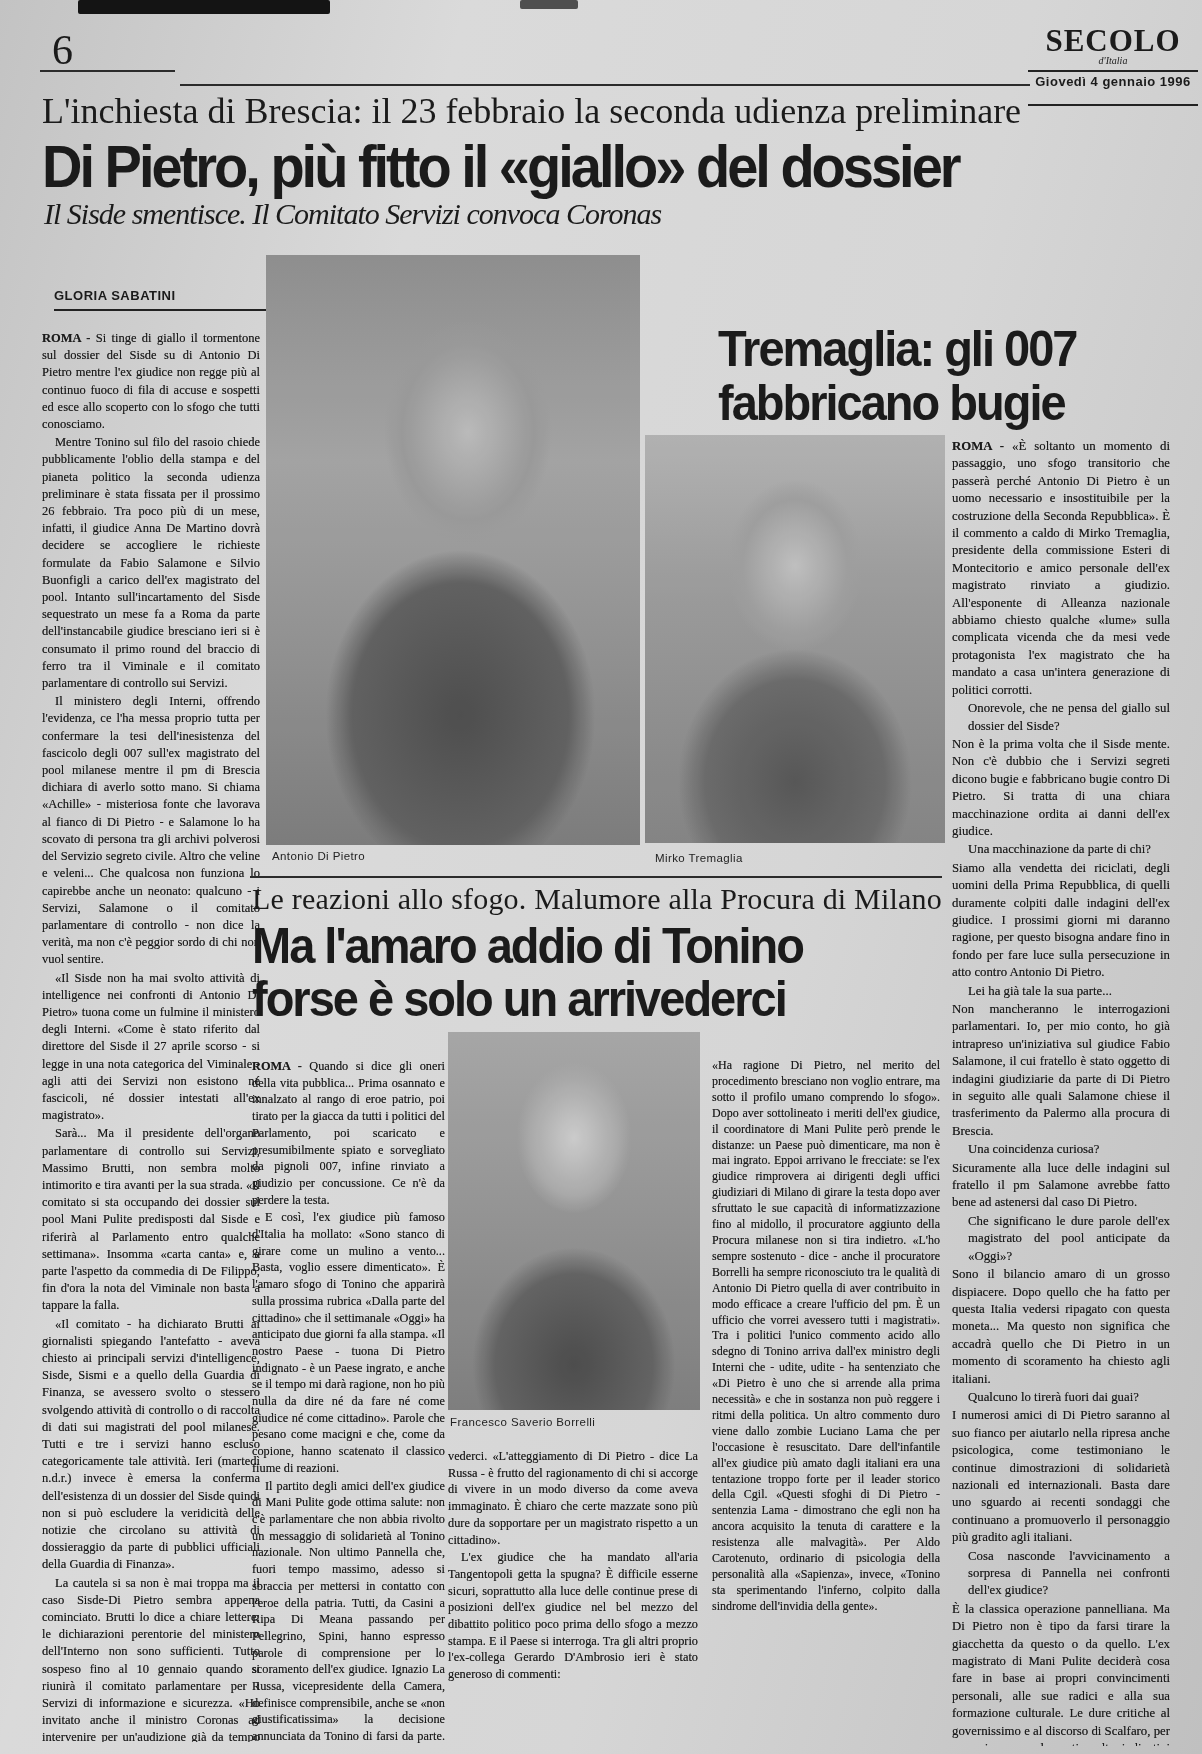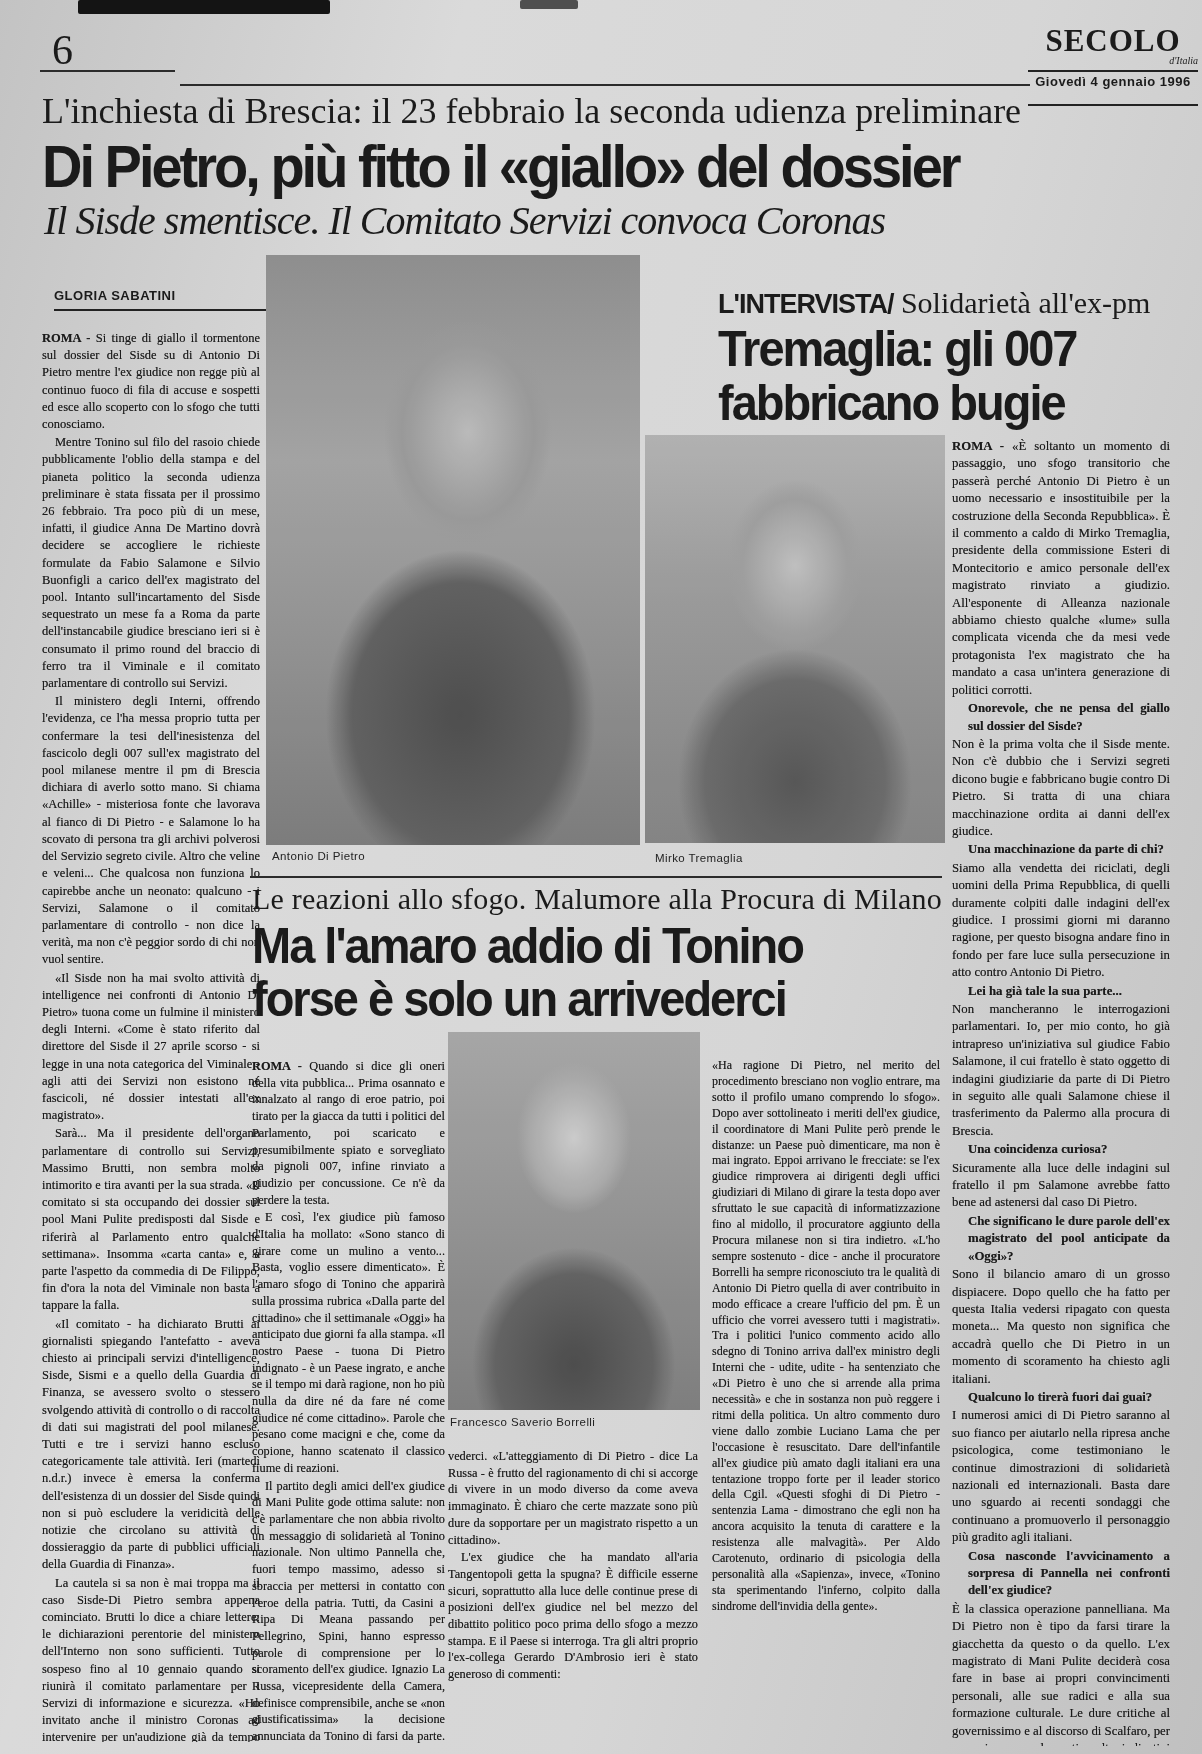--- a/index.html
+++ b/index.html
@@ -7,44 +7,44 @@
         background:linear-gradient(105deg,#c3c3c3,#dadada 28%,#d6d6d6 62%,#c0c0c0 100%);
         font-family:"Liberation Serif",serif;color:#1b1b1b;}
   .abs{position:absolute;}
   .smudge{background:#141414;border-radius:2px;}
   
   .pageno{font-size:42px;font-family:"Liberation Serif",serif;}
   .section-title{font-variant:small-caps;font-size:37px;letter-spacing:4px;white-space:nowrap;}
   .rule{background:#2b2b2b;}
   .masthead{text-align:center;}
   .masthead .mh-title{font-family:"Liberation Serif",serif;font-weight:700;font-size:31px;letter-spacing:1px;line-height:30px;}
-  .masthead .mh-sub{font-style:italic;font-size:10px;line-height:10px;text-align:right;}
+  .masthead .mh-sub{font-style:italic;font-size:10px;line-height:10px;}
   .masthead .mh-date{font-family:"Liberation Sans",sans-serif;font-size:13px;font-weight:700;letter-spacing:.5px;
         border-top:2px solid #222;border-bottom:2px solid #222;padding:2px 0 15px;margin-top:4px;}
   
   .kicker{font-size:36px;white-space:nowrap;}
   .main-headline{font-family:"Liberation Sans",sans-serif;font-weight:700;font-size:56px;letter-spacing:-3px;white-space:nowrap;transform:scaleY(1.06);transform-origin:left top;}
-  .deck{font-style:italic;font-size:40px;white-space:nowrap;letter-spacing:-1px;}
+  .deck{font-style:italic;font-size:30px;white-space:nowrap;letter-spacing:-1px;}
   .byline{font-family:"Liberation Sans",sans-serif;font-weight:700;font-size:13px;letter-spacing:.5px;
         border-bottom:2px solid #222;padding-bottom:6px;}
   
   .col{font-size:12.5px;line-height:17.2px;text-align:justify;text-shadow:0 0 .5px rgba(20,20,20,.55);}
   .col p{margin:0 0 1px;text-indent:13px;}
   .col p.np{text-indent:0;}
   .dl{font-weight:700;}
   .mid .col{font-size:12.3px;line-height:16.7px;}
   
   .photo{filter:contrast(.95);}
   .caption{font-family:"Liberation Sans",sans-serif;font-weight:400;font-size:11.5px;letter-spacing:.4px;color:#232323;}
   
   .int-kicker-label{font-family:"Liberation Sans",sans-serif;font-weight:700;font-size:27px;letter-spacing:-1px;}
   .int-kicker-rest{font-family:"Liberation Serif",serif;font-size:30px;}
   .int-headline{font-family:"Liberation Sans",sans-serif;font-weight:700;font-size:47px;line-height:51px;letter-spacing:-2px;white-space:nowrap;transform:scaleY(1.05);transform-origin:left top;}
   .int-col{font-size:12.8px;line-height:17.4px;}
-  .int-col .q{font-weight:700;padding-left:16px;text-indent:0;}
+  .int-col .q{font-weight:400;padding-left:16px;text-indent:0;}
   
   .re-kicker{font-size:30px;white-space:nowrap;letter-spacing:.2px;}
   .re-headline{font-family:"Liberation Sans",sans-serif;font-weight:700;font-size:47px;line-height:50px;letter-spacing:-2px;white-space:nowrap;transform:scaleY(1.05);transform-origin:left top;}
 </style>
 </head>
 <body>
 
 <div class="page">
 
   <div class="abs smudge" style="left:78px;top:0;width:252px;height:14px;"></div>
@@ -76,23 +76,20 @@
     <p>La cautela si sa non è mai troppa ma il caso Sisde-Di Pietro sembra appena cominciato. Brutti lo dice a chiare lettere: le dichiarazioni perentorie del ministero dell'Interno non sono sufficienti. Tutto sospeso fino al 10 gennaio quando si riunirà il comitato parlamentare per i Servizi di informazione e sicurezza. «Ho invitato anche il ministro Coronas ad intervenire per un'audizione già da tempo richiesta - ci affretta a spiegare Brutti - dobbiamo raggiungere un chiarimento perché il comitato possa svolgere fino in fondo la sua funzione di controllo».</p>
   </div>
 
   <div class="abs photo" style="left:266px;top:255px;width:374px;height:590px;
        background:
          radial-gradient(ellipse 120px 160px at 54% 30%, #bdbdbd 0%, #9a9a9a 55%, rgba(0,0,0,0) 70%),
          radial-gradient(ellipse 180px 220px at 52% 78%, #4c4c4c 0%, #5f5f5f 60%, rgba(0,0,0,0) 75%),
          linear-gradient(180deg,#8f8f8f 0%,#a5a5a5 35%,#909090 70%,#7c7c7c 100%);"></div>
   <div class="abs caption" style="left:272px;top:850px;">Antonio Di Pietro</div>
 
-  <div class="abs" style="left:718px;top:286px;white-space:nowrap;">
-    <span class="int-kicker-label">L'INTERVISTA/</span><span class="int-kicker-rest"> Solidarietà all'ex-pm</span>
-  </div>
   <div class="abs int-headline" style="left:718px;top:322px;">
     <div>Tremaglia: gli 007</div>
     <div>fabbricano bugie</div>
   </div>
 
   <div class="abs photo" style="left:645px;top:435px;width:300px;height:408px;
        background:
          radial-gradient(ellipse 95px 120px at 50% 32%, #c2c2c2 0%, #a0a0a0 55%, rgba(0,0,0,0) 72%),
          radial-gradient(ellipse 150px 170px at 50% 85%, #555 0%, #6a6a6a 60%, rgba(0,0,0,0) 78%),
          linear-gradient(180deg,#b4b4b4 0%,#9b9b9b 40%,#848484 100%);"></div>

